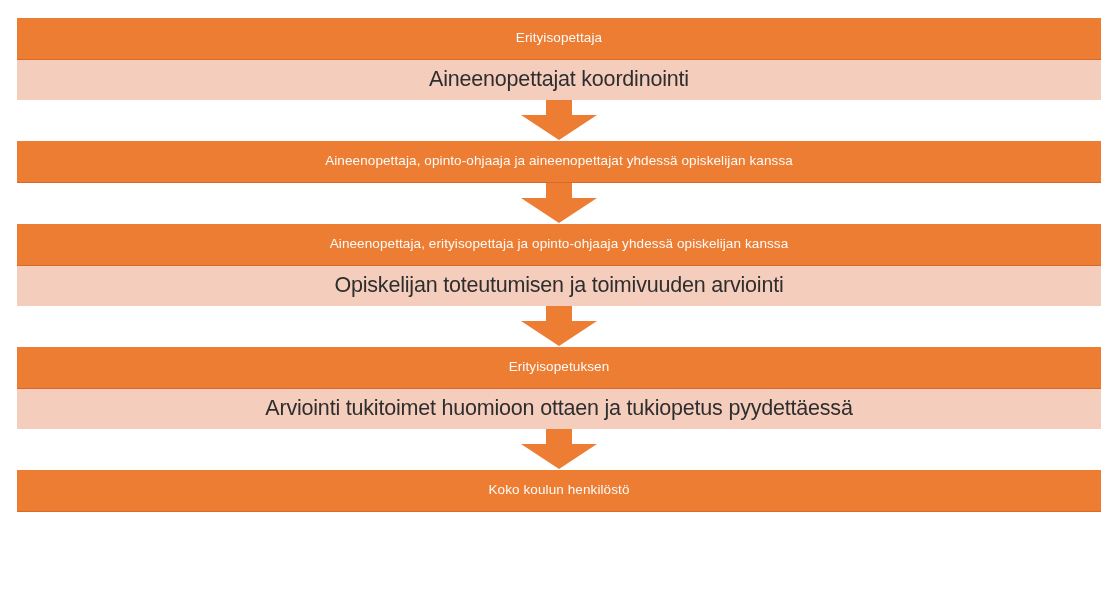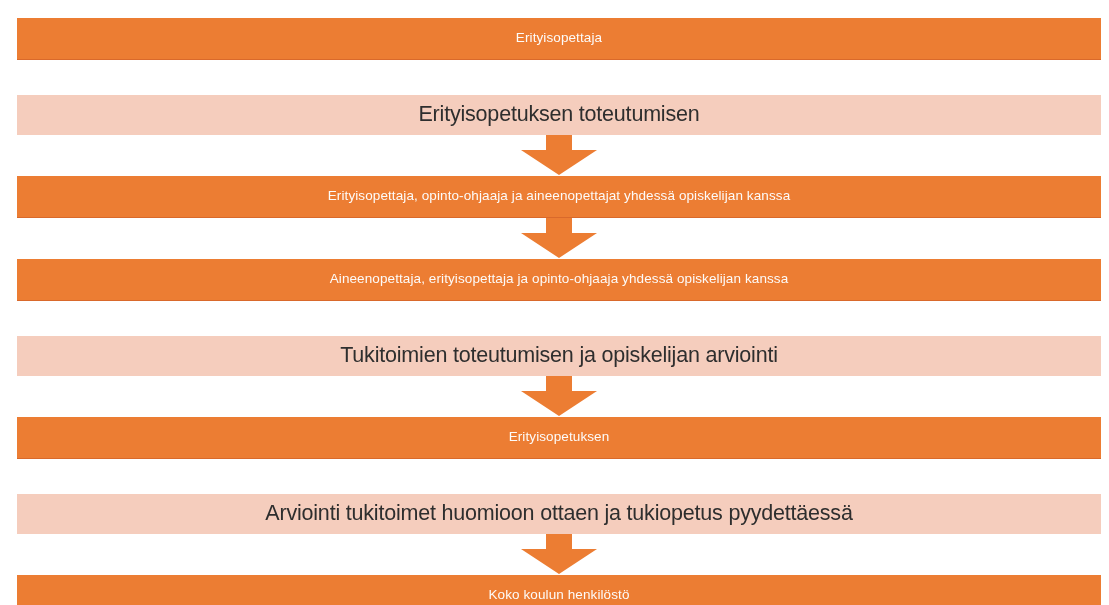--- a/index.html
+++ b/index.html
@@ -24,21 +24,20 @@
     left: 17px;
     top: 18px;
     width: 1084px;
     display: flex;
     flex-direction: column;
   }
   .step {
     display: flex;
     flex-direction: column;
     width: 100%;
-    gap: 35px;
   }
   .step-header {
     height: 42px;
     background: var(--header-bg);
     display: flex;
     align-items: center;
     justify-content: center;
     text-align: center;
     border-bottom: 1px solid var(--divider);
     box-sizing: border-box;
@@ -79,48 +78,48 @@
 </style>
 </head>
 <body>
 
 <div class="diagram" id="diagram">
   <section class="step">
     <div class="step-header">
       <span class="step-role">Erityisopettaja</span>
     </div>
     <div class="step-body">
-      <span class="step-action">Erityisopetuksen toteutumisen</span>
+      <span class="step-action">Aineenopettajat koordinointi</span>
     </div>
   </section>
 
   <div class="arrow-wrap">
     <svg width="76" height="40" viewBox="0 0 76 40" aria-hidden="true">
       <polygon points="25,0 51,0 51,15 76,15 38,40 0,15 25,15"></polygon>
     </svg>
   </div>
 
   <section class="step">
     <div class="step-header">
-      <span class="step-role">Erityisopettaja, opinto-ohjaaja ja aineenopettajat yhdessä opiskelijan kanssa</span>
+      <span class="step-role">Aineenopettaja, opinto-ohjaaja ja aineenopettajat yhdessä opiskelijan kanssa</span>
     </div>
   </section>
 
   <div class="arrow-wrap">
     <svg width="76" height="40" viewBox="0 0 76 40" aria-hidden="true">
       <polygon points="25,0 51,0 51,15 76,15 38,40 0,15 25,15"></polygon>
     </svg>
   </div>
 
   <section class="step">
     <div class="step-header">
       <span class="step-role">Aineenopettaja, erityisopettaja ja opinto-ohjaaja yhdessä opiskelijan kanssa</span>
     </div>
     <div class="step-body">
-      <span class="step-action">Tukitoimien toteutumisen ja opiskelijan arviointi</span>
+      <span class="step-action">Opiskelijan toteutumisen ja toimivuuden arviointi</span>
     </div>
   </section>
 
   <div class="arrow-wrap">
     <svg width="76" height="40" viewBox="0 0 76 40" aria-hidden="true">
       <polygon points="25,0 51,0 51,15 76,15 38,40 0,15 25,15"></polygon>
     </svg>
   </div>
 
   <section class="step">

